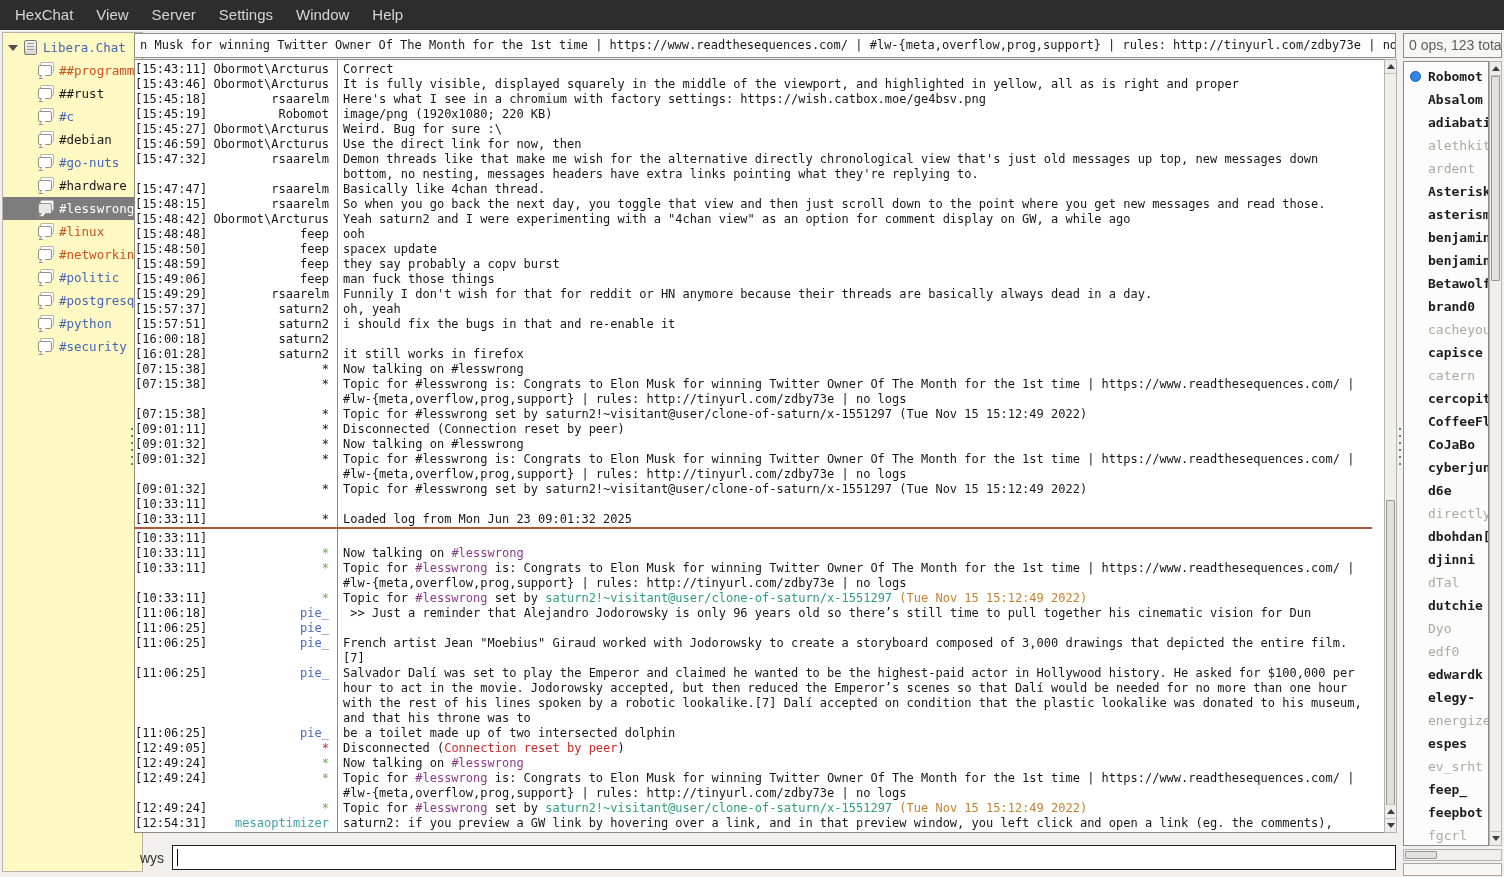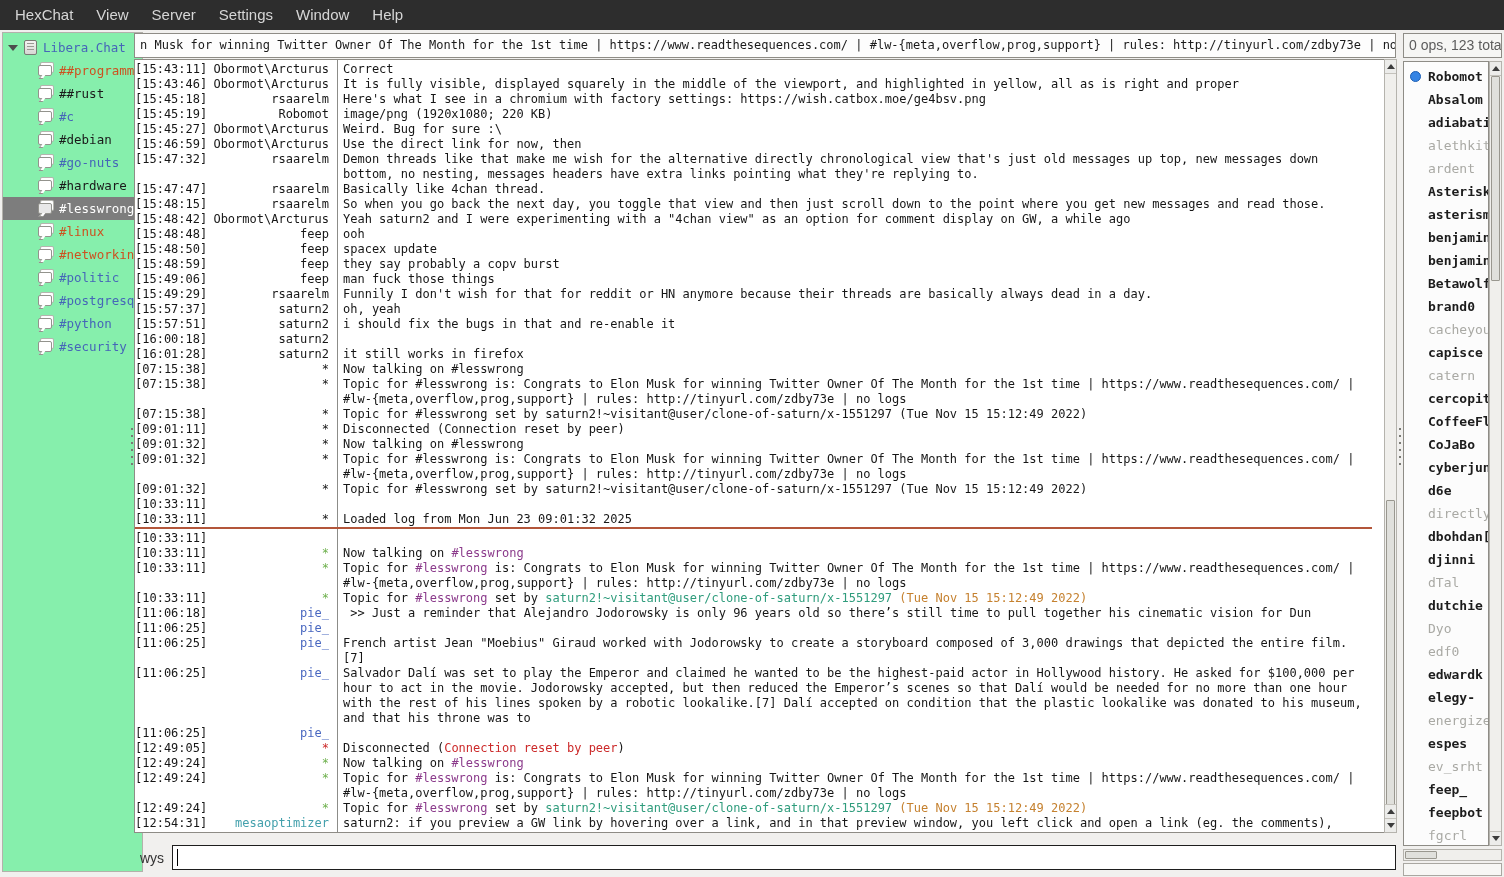--- a/index.html
+++ b/index.html
@@ -5,21 +5,21 @@
   html,body{margin:0;padding:0}
   body{
     width:1504px;height:877px;overflow:hidden;position:relative;
     background:#f1f0ee;font-family:"Liberation Sans",sans-serif;
   }
   
   .menubar{position:absolute;left:0;top:0;width:1504px;height:30px;background:#2d2d2d;
     display:flex;align-items:center;padding-left:6px;box-sizing:border-box}
   .mi{color:#d6d6d6;font-size:15px;line-height:30px;padding:0 9px;margin-right:5px;cursor:default}
   
-  .tree{position:absolute;left:2px;top:32px;width:141px;height:840px;background:#86efac;
+  .tree{position:absolute;left:2px;top:32px;width:141px;height:840px;background:#fef9c3;
     border:1px solid #b3b1ab;box-sizing:border-box;overflow:hidden;padding-top:3px}
   .trow{height:23px;display:flex;align-items:center;white-space:nowrap;
     font-family:"DejaVu Sans Mono",monospace;font-size:12.5px;overflow:hidden}
   .srow{padding-left:5px}
   .crow{padding-left:35px}
   .trow.sel{background:#7d7d7d}
   .tri{width:0;height:0;border-left:5px solid transparent;border-right:5px solid transparent;
     border-top:6px solid #4d4d4d;margin-right:6px;flex:none}
   .srv{width:11px;height:13px;border:1px solid #7a7a75;border-radius:2px;flex:none;
     background:linear-gradient(180deg,#f4f4f2,#d7d7d3);margin-right:6px;position:relative}
@@ -300,20 +300,21 @@
         <div class="mrow">
           <div class="mleft"><span class="mtime">[11:06:25]</span><span class="mnick" style="color: rgb(74, 104, 192);">pie_</span></div>
           <div class="mtext"><span>French artist Jean "Moebius" Giraud worked with Jodorowsky to create a storyboard composed of 3,000 drawings that depicted the entire film.[7]</span></div>
         </div>
         <div class="mrow">
           <div class="mleft"><span class="mtime">[11:06:25]</span><span class="mnick" style="color: rgb(74, 104, 192);">pie_</span></div>
           <div class="mtext"><span>Salvador Dalí was set to play the Emperor and claimed he wanted to be the highest-paid actor in Hollywood history. He asked for $100,000 per hour to act in the movie. Jodorowsky accepted, but then reduced the Emperor’s scenes so that Dalí would be needed for no more than one hour with the rest of his lines spoken by a robotic lookalike.[7] Dalí accepted on condition that the plastic lookalike was donated to his museum, and that his throne was to</span></div>
         </div>
         <div class="mrow">
           <div class="mleft"><span class="mtime">[11:06:25]</span><span class="mnick" style="color: rgb(74, 104, 192);">pie_</span></div>
+          <div class="mtext"><span>be a toilet made up of two intersected dolphin</span></div>
         </div>
         <div class="mrow">
           <div class="mleft"><span class="mtime">[12:49:05]</span><span class="mnick" style="color: rgb(204, 42, 42);">*</span></div>
           <div class="mtext"><span>Disconnected (</span><span style="color: rgb(204, 42, 42);">Connection reset by peer</span><span>)</span></div>
         </div>
         <div class="mrow">
           <div class="mleft"><span class="mtime">[12:49:24]</span><span class="mnick" style="color: rgb(109, 176, 76);">*</span></div>
           <div class="mtext"><span>Now talking on </span><span style="color: rgb(139, 58, 139);">#lesswrong</span></div>
         </div>
         <div class="mrow">

